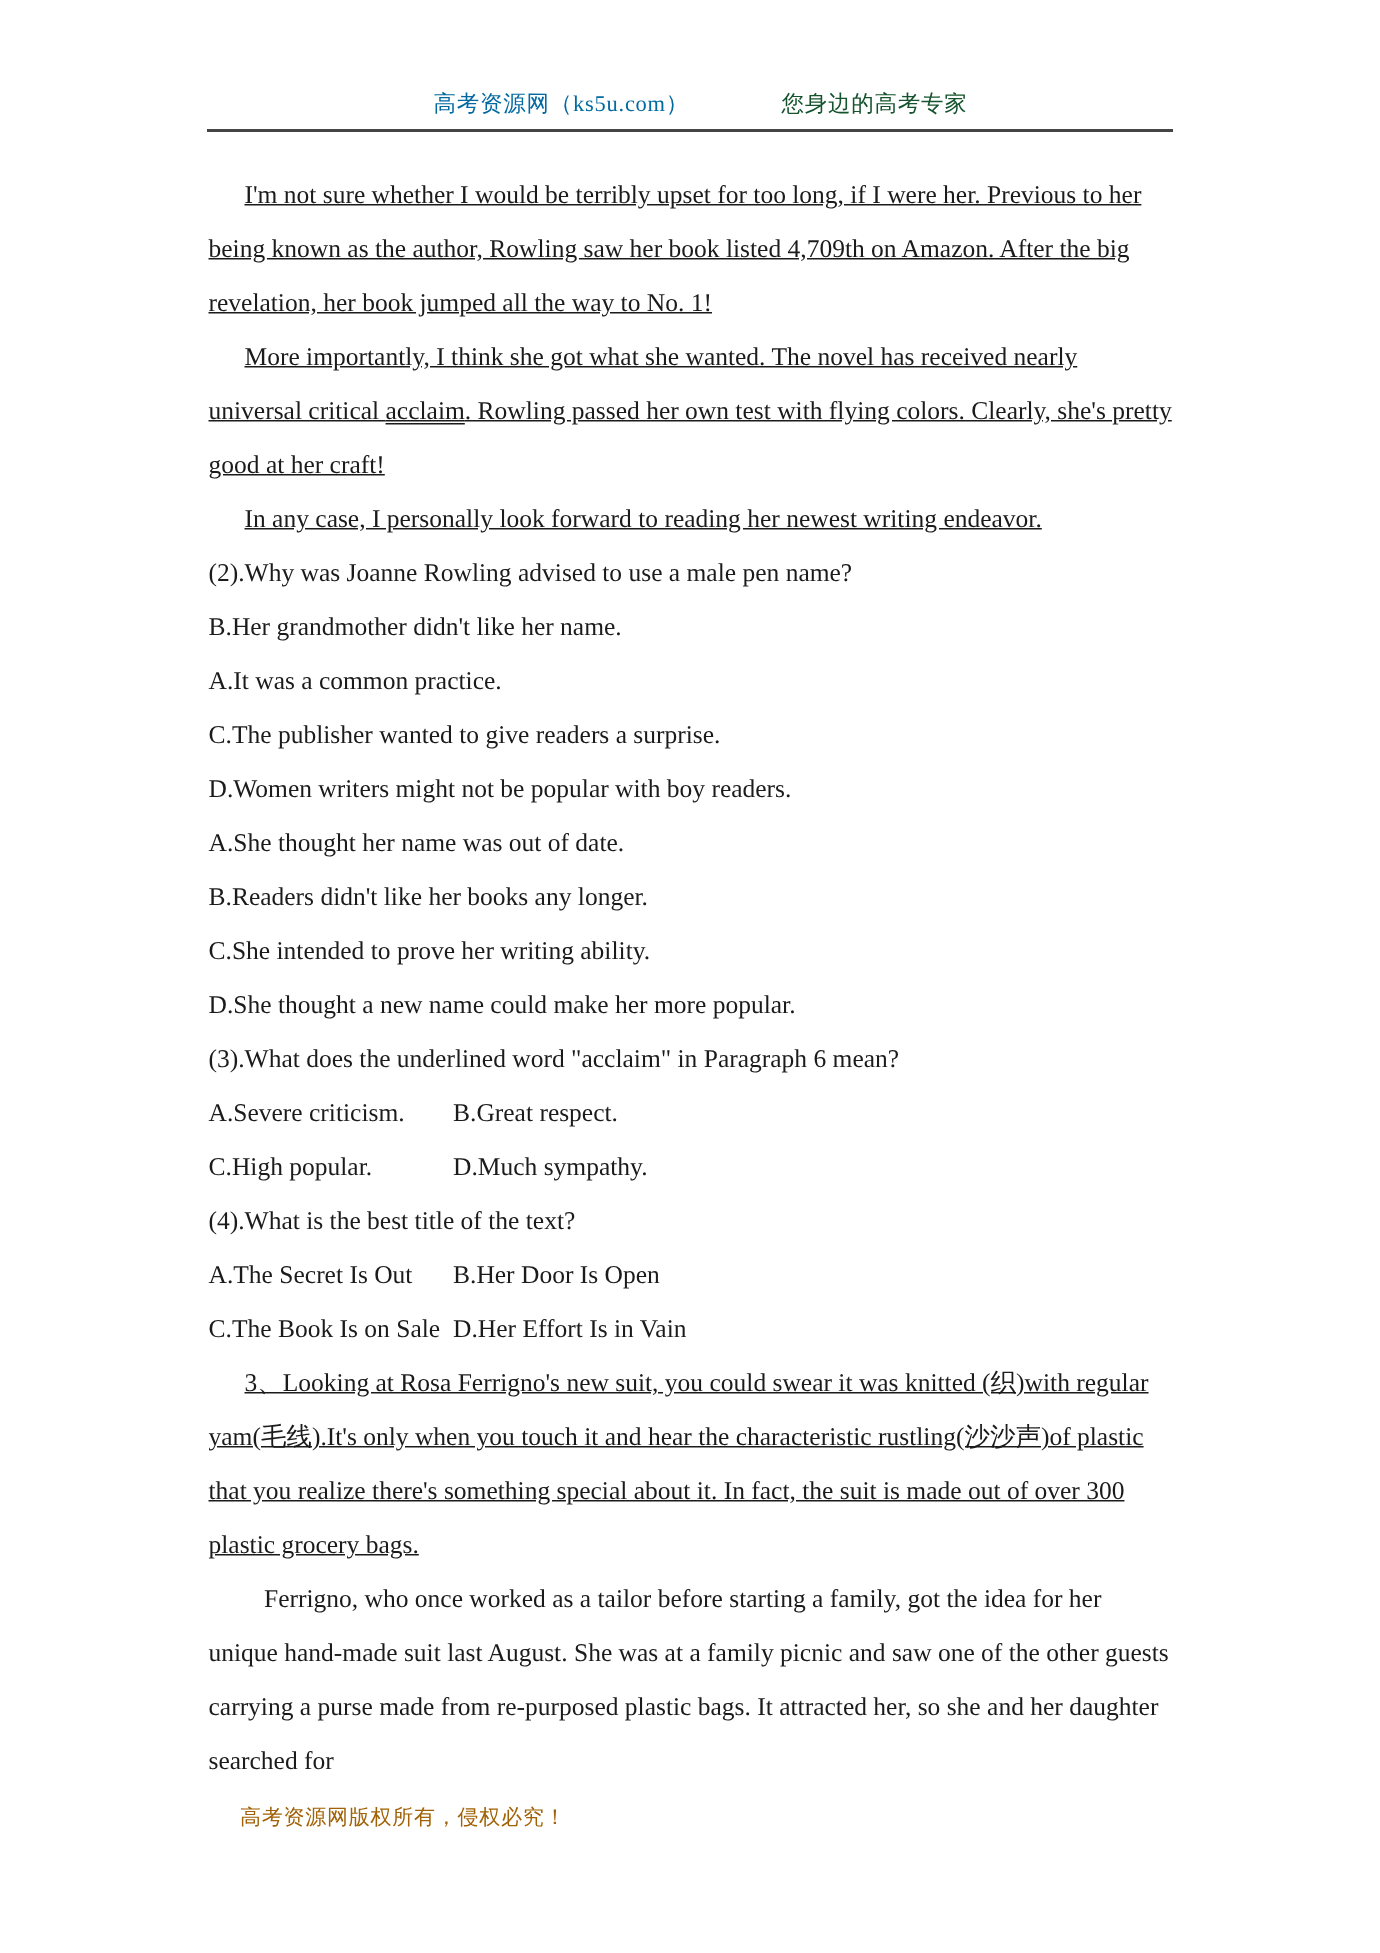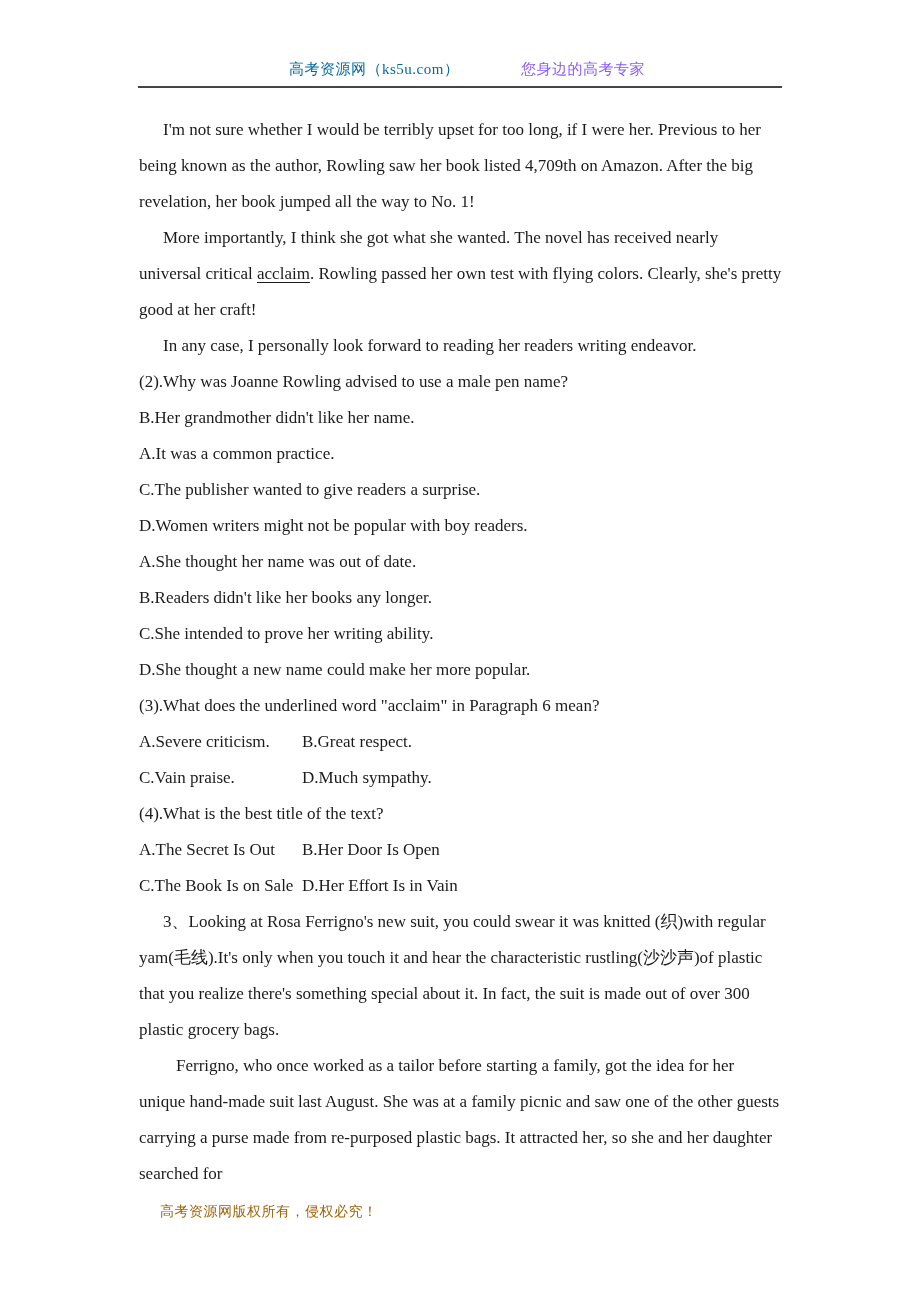--- a/index.html
+++ b/index.html
@@ -23,21 +23,21 @@
     font-size: 15px;
     color: #0369a1;
     letter-spacing: 0.5px;
     white-space: nowrap;
   }
   .site-slogan {
     position: absolute;
     left: 521px;
     top: 60px;
     font-size: 15px;
-    color: #8b5cf6;
+    color: #14532d;
     letter-spacing: 0.5px;
     white-space: nowrap;
     font-family: Liberation Mono, monospace;
   }
   .header-rule {
     position: absolute;
     left: 138px;
     top: 86px;
     width: 644px;
     height: 2px;
@@ -50,21 +50,21 @@
     top: 112px;
     width: 643px;
     font-size: 17px;
     line-height: 36px;
     text-align: left;
   }
   .main p {
     margin: 0;
     padding: 0;
   }
-  .indent { text-indent: 24px; }
+  .indent { text-indent: 24px; text-decoration: underline; }
   .indent-lg { text-indent: 37px; }
   .opt-col {
     display: inline-block;
     width: 163px;
     text-indent: 0;
   }
   .underlined {
     text-decoration: underline;
     text-underline-offset: 3px;
   }
@@ -87,36 +87,36 @@
   <span class="site-title">高考资源网（ks5u.com）</span>
   <span class="site-slogan">您身边的高考专家</span>
   <div class="header-rule"></div>
 
   <div class="main">
 
     <p class="indent">I'm not sure whether I would be terribly upset for too long, if I were her. Previous to her being known as the author, Rowling saw her book listed 4,709th on Amazon. After the big revelation, her book jumped all the way to No. 1!</p>
 
     <p class="indent"><span>More importantly, I think she got what she wanted. The novel has received nearly universal critical </span><span class="underlined">acclaim</span><span>. Rowling passed her own test with flying colors. Clearly, she's pretty good at her craft!</span></p>
 
-    <p class="indent">In any case, I personally look forward to reading her readers writing endeavor.</p>
+    <p class="indent">In any case, I personally look forward to reading her newest writing endeavor.</p>
 
     <p>(2).Why was Joanne Rowling advised to use a male pen name?</p>
     <p>B.Her grandmother didn't like her name.</p>
     <p>A.It was a common practice.</p>
     <p>C.The publisher wanted to give readers a surprise.</p>
     <p>D.Women writers might not be popular with boy readers.</p>
 
     <p>A.She thought her name was out of date.</p>
     <p>B.Readers didn't like her books any longer.</p>
     <p>C.She intended to prove her writing ability.</p>
     <p>D.She thought a new name could make her more popular.</p>
 
     <p>(3).What does the underlined word "acclaim" in Paragraph 6 mean?</p>
     <p><span class="opt-col">A.Severe criticism.</span><span>B.Great respect.</span></p>
-    <p><span class="opt-col">C.Vain praise.</span><span>D.Much sympathy.</span></p>
+    <p><span class="opt-col">C.High popular.</span><span>D.Much sympathy.</span></p>
 
     <p>(4).What is the best title of the text?</p>
     <p><span class="opt-col">A.The Secret Is Out</span><span>B.Her Door Is Open</span></p>
     <p><span class="opt-col">C.The Book Is on Sale</span><span>D.Her Effort Is in Vain</span></p>
 
     <p class="indent">3、Looking at Rosa Ferrigno's new suit, you could swear it was knitted (织)with regular yam(毛线).It's only when you touch it and hear the characteristic rustling(沙沙声)of plastic that you realize there's something special about it. In fact, the suit is made out of over 300 plastic grocery bags.</p>
     <p class="indent-lg">Ferrigno, who once worked as a tailor before starting a family, got the idea for her unique hand-made suit last August. She was at a family picnic and saw one of the other guests carrying a purse made from re-purposed plastic bags. It attracted her, so she and her daughter searched for</p>
 
   </div>
 

